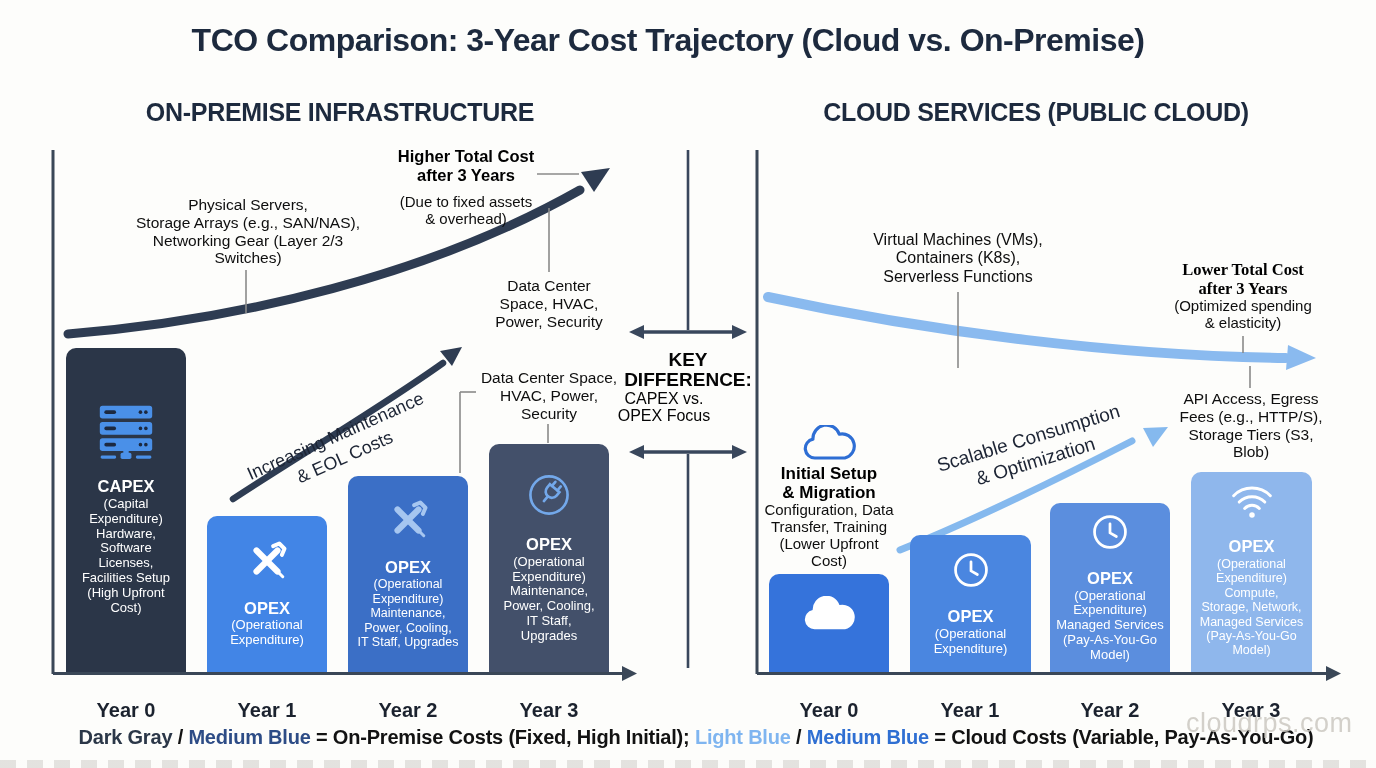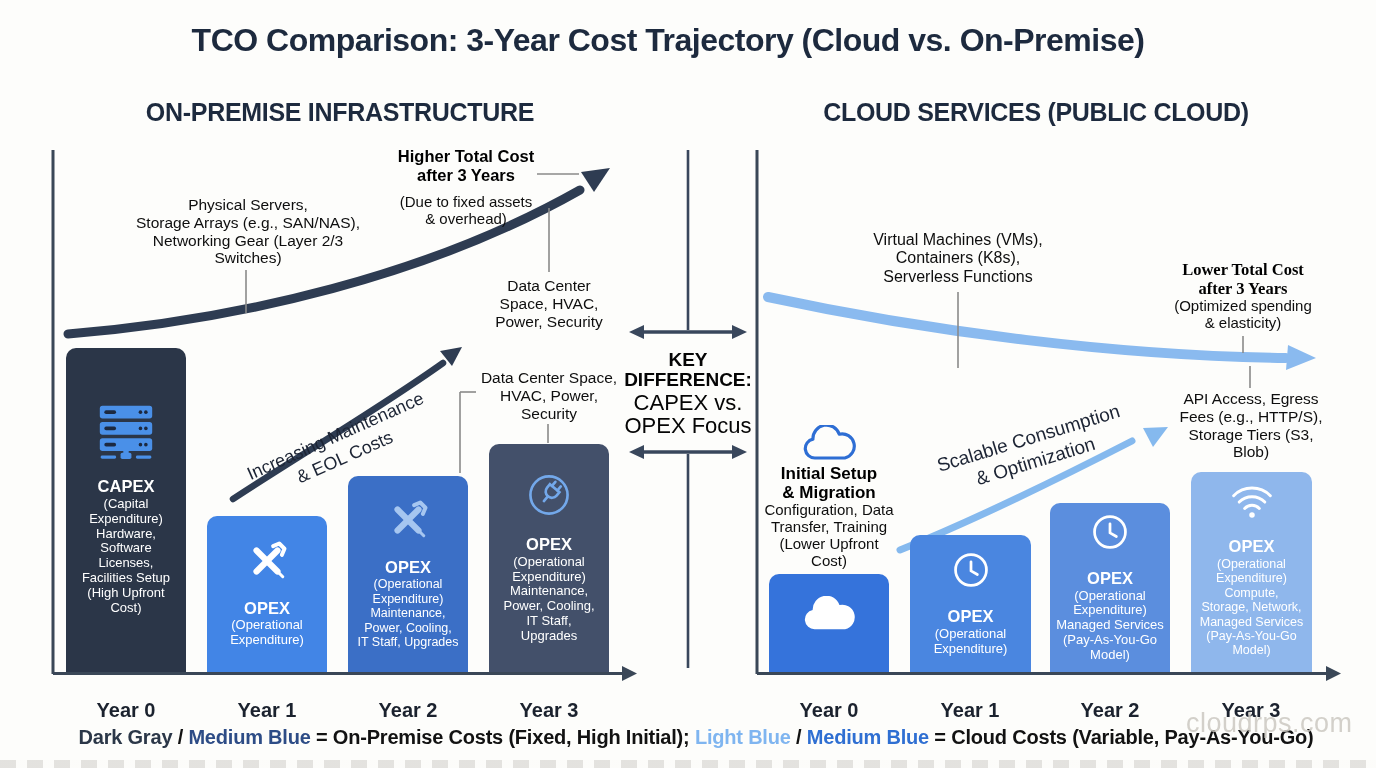--- a/index.html
+++ b/index.html
@@ -11,21 +11,21 @@
   .txt{z-index:3;text-align:center;}
   .title{left:0;top:22px;width:1336px;font-size:32px;font-weight:800;letter-spacing:-.5px;color:#1d2a3e;}
   .hdr{font-size:25px;font-weight:800;letter-spacing:-.3px;color:#1d2a3e;}
   .hdr-left{left:40px;top:98px;width:600px;}
   .hdr-right{left:736px;top:98px;width:600px;}
   .callout{font-size:15.5px;line-height:1.15;color:#0e0e0e;}
   .bold-callout{font-size:16.5px;font-weight:700;line-height:1.13;color:#000;}
   .sub-callout{font-size:15px;line-height:1.13;color:#0e0e0e;}
   .rot{font-size:18px;line-height:1.25;color:#1c2434;}
   .keydiff-h{left:608px;top:350px;width:160px;font-size:19px;font-weight:800;line-height:1.06;color:#050505;}
-  .keydiff-s{left:608px;top:391px;width:160px;font-size:22px;line-height:1.06;color:#050505;}
+  .keydiff-s{left:584px;top:391px;width:160px;font-size:16px;line-height:1.06;color:#050505;}
   .bar{position:absolute;z-index:2;border-radius:10px 10px 0 0;display:flex;flex-direction:column;
        align-items:center;justify-content:center;color:#fff;text-align:center;}
   .bar .ttl{font-size:16.5px;font-weight:700;margin-top:17px;line-height:1.2;}
   .bar .sub{font-size:13px;line-height:1.15;}
   .bar .sub.tight{font-size:12.5px;}
   .b-l0{left:66px;top:348px;width:120px;height:324px;background:#2b3648;}
   .b-l1{left:207px;top:516px;width:120px;height:156px;background:#4285e6;}
   .b-l2{left:348px;top:476px;width:120px;height:196px;background:#3b6fc6;}
   .b-l3{left:489px;top:444px;width:120px;height:228px;background:#43506a;}
   .b-r0{left:769px;top:574px;width:120px;height:98px;background:#3573db;}

